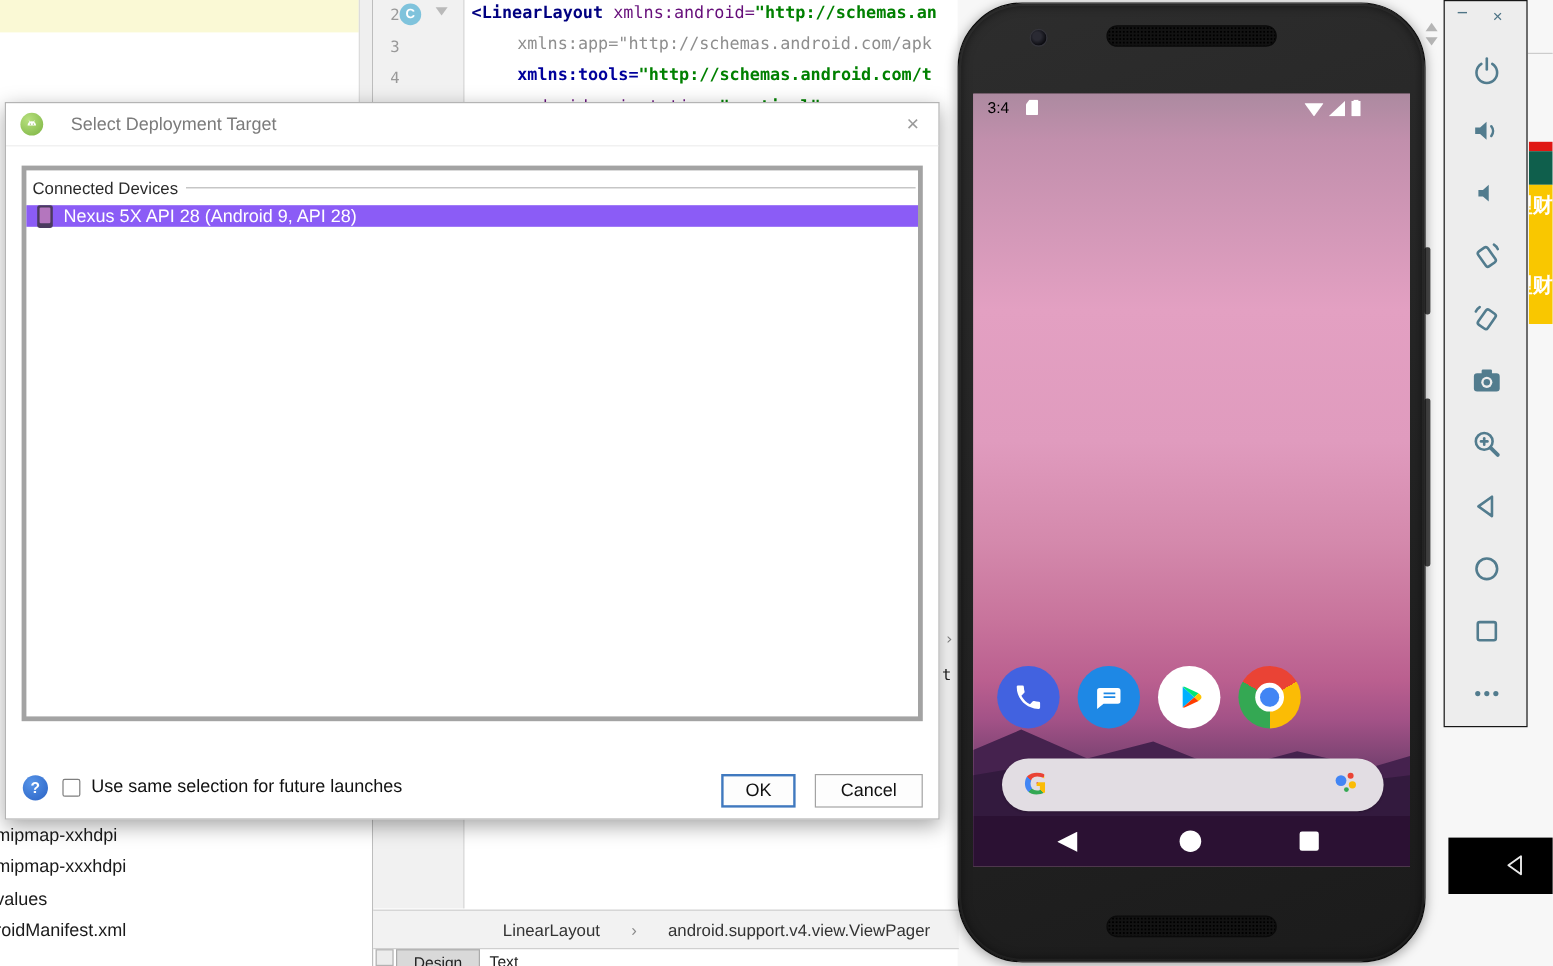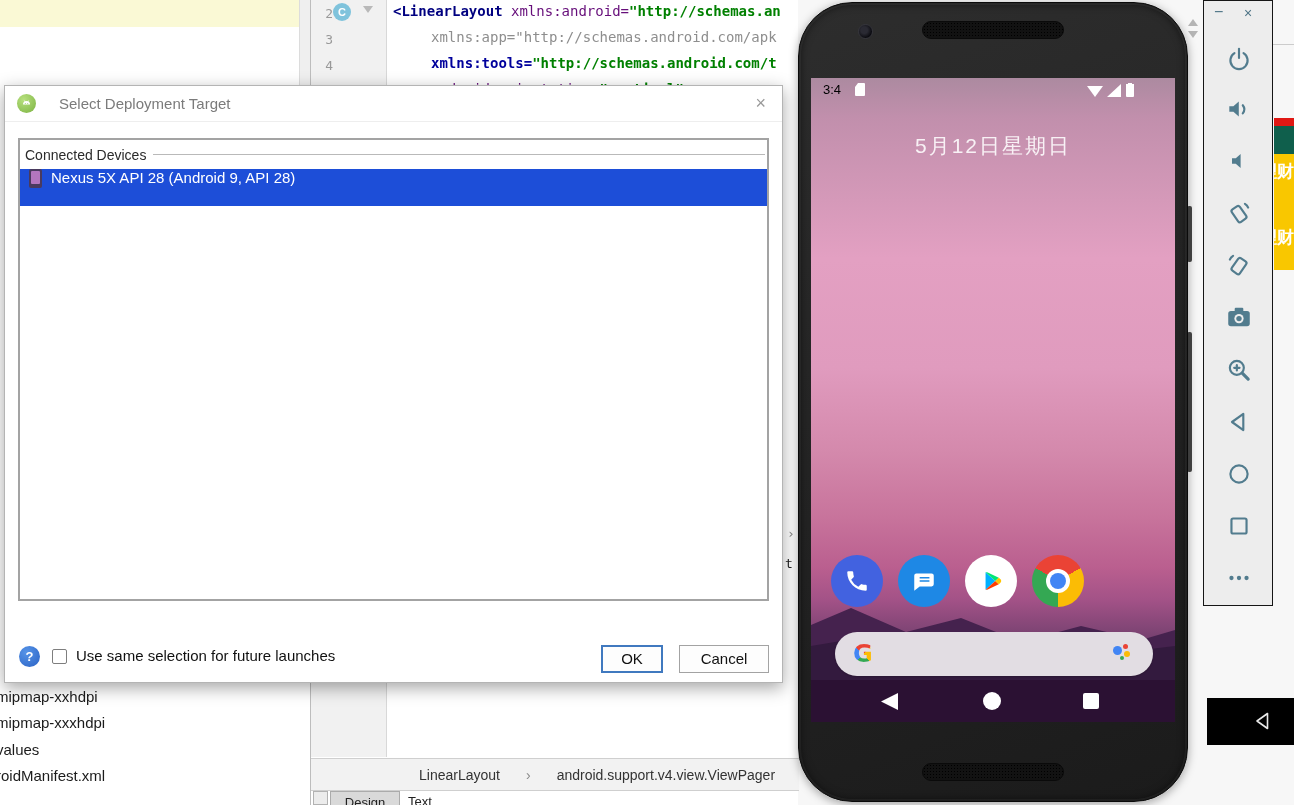--- a/index.html
+++ b/index.html
@@ -38,25 +38,25 @@
   .text-tab{left:97px;top:794px;font-size:13px;color:#222}
 
   
   .dialog{left:4px;top:85px;width:779px;height:598px;background:#fff;border:1px solid #B4B4B4;
     box-shadow:0 5px 16px rgba(0,0,0,.35);z-index:50}
   .dlg-title{left:0;top:0;width:100%;height:36px;border-bottom:1px solid #EEE;display:flex;align-items:center}
   .dlg-app-icon{width:19px;height:19px;border-radius:50%;margin-left:12px;
     background:radial-gradient(circle at 35% 30%,#B7E07E,#7CB342);display:flex;align-items:center;justify-content:center}
   .dlg-title-text{margin-left:23px;font-size:15px;color:#7B7B7B}
   .dlg-close{position:absolute;right:16px;top:7px;font-size:18px;color:#9A9A9A;cursor:default}
-  .listbox{left:13px;top:52px;width:751px;height:463px;background:#fff;border:2px solid #a3a3a3}
+  .listbox{left:13px;top:52px;width:751px;height:463px;background:#fff;border:4px solid #a3a3a3}
   .lb-header{display:flex;align-items:center;margin:5px 2px 0 5px;height:19px}
   .lb-header span{font-size:14px;color:#2b2b2b;white-space:nowrap}
   .lb-header .hline{flex:1;border-top:1px solid #B9B9B9;margin-left:7px}
-  .device-row{margin-top:5px;height:37px;background:#1d4ed8;display:flex;align-items:flex-start;color:#fff;font-size:15px}
+  .device-row{margin-top:5px;height:18px;background:#8b5cf6;display:flex;align-items:center;color:#fff;font-size:15px}
   .dev-phone-icon{width:13px;height:19px;margin:0 9px 0 9px;background:#4A3A5E;border-radius:2px;position:relative}
   .dev-phone-icon i{position:absolute;left:2px;right:2px;top:2px;bottom:4px;background:#B476BE;border-radius:1px}
   .create-btn{left:28px;top:521px;width:228px;height:26px;background:#EFEFEF;border:1px solid #A8A8A8;
     font-size:14px;color:#1a1a1a;text-align:center;line-height:24px}
   .create-btn span{display:block}
   .create-btn span::first-letter{text-decoration:underline}
   .help-icon{left:14px;top:560px;width:21px;height:21px;border-radius:50%;
     background:radial-gradient(circle at 35% 30%,#5694E8,#2A62C4);color:#fff;font-weight:bold;font-size:13px;
     text-align:center;line-height:21px}
   .chk{left:47px;top:563px;width:15px;height:15px;border:1px solid #7E7E7E;border-radius:2px;background:#fff}
@@ -223,21 +223,20 @@
     <div class="abs wallpaper"></div>
 
     <div class="abs statusbar">
       <span class="abs sb-time">3:4</span>
       <span class="abs sb-sd"></span>
       <span class="abs sb-wifi"></span>
       <span class="abs sb-signal"></span>
       <span class="abs sb-batt"></span>
     </div>
 
-    <div class="abs hs-date">5月12日星期日</div>
 
     <svg class="abs mountains" width="364" height="130" viewBox="0 0 364 130">
       <path d="M0 75 L40 58 L95 82 L150 68 L210 92 L270 76 L330 90 L364 80 L364 130 L0 130 Z" fill="#45224E"></path>
       <path d="M0 96 L60 86 L130 103 L200 93 L280 106 L364 96 L364 130 L0 130 Z" fill="#331A3E"></path>
     </svg>
 
     <div class="abs app-icon icon-phone">
       <svg width="26" height="26" viewBox="0 0 24 24">
           <path fill="#fff" d="M6.62 10.79a15.05 15.05 0 0 0 6.59 6.59l2.2-2.2a1 1 0 0 1 1.02-.24c1.12.37 2.33.57 3.57.57a1 1 0 0 1 1 1V20a1 1 0 0 1-1 1C10.61 21 3 13.39 3 4a1 1 0 0 1 1-1h3.5a1 1 0 0 1 1 1c0 1.25.2 2.45.57 3.57a1 1 0 0 1-.25 1.02z"></path>
         </svg>

